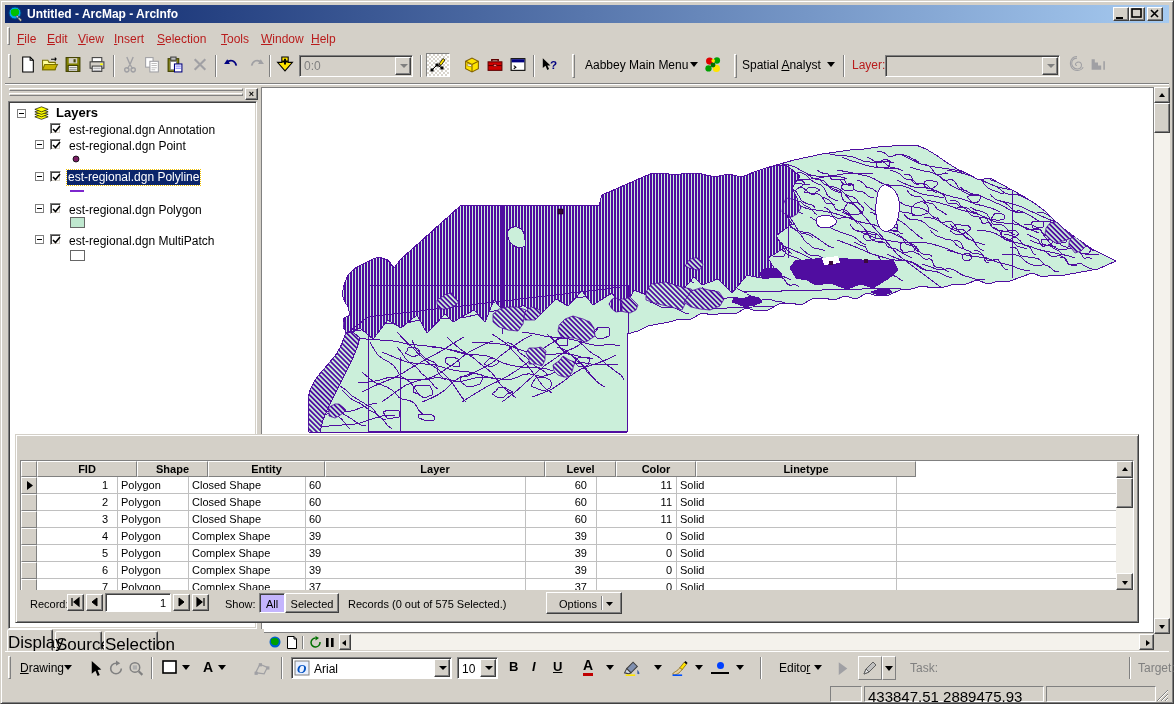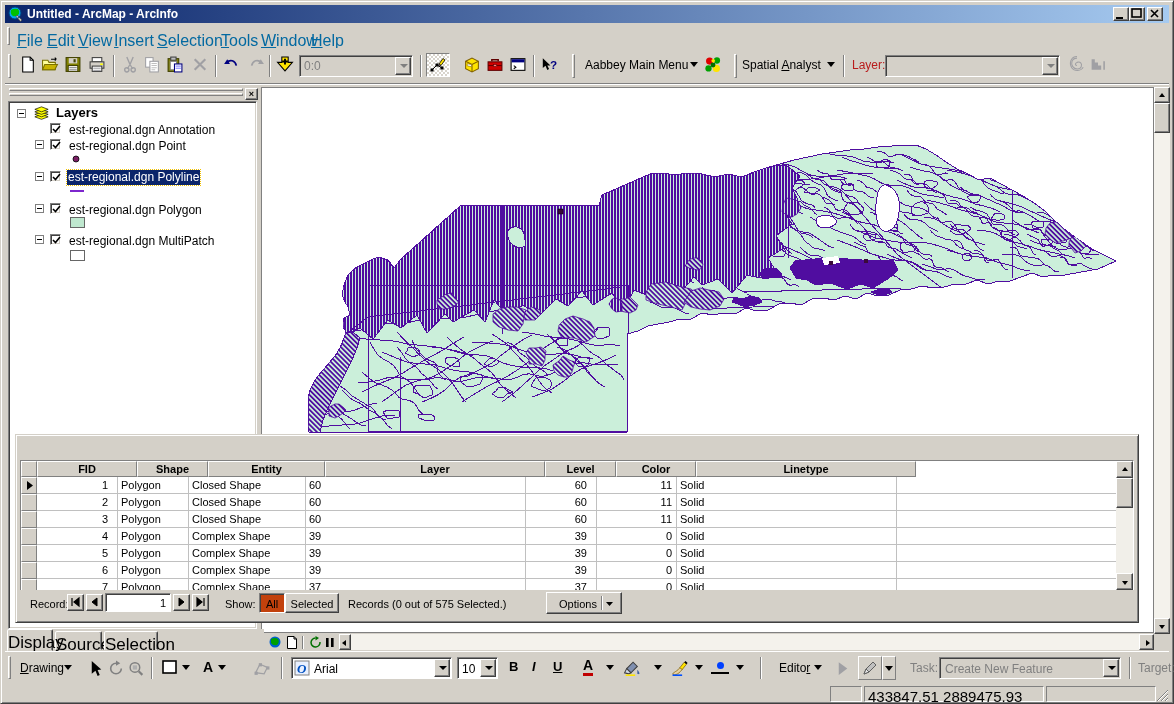--- a/index.html
+++ b/index.html
@@ -10,21 +10,21 @@
   box-shadow: inset 1px 1px 0 #fff, inset -1px -1px 0 #808080; }
 .titlebar { position:absolute; left:4px; top:4px; right:4px; height:18px;
   background:linear-gradient(to right,#0a246a,#a6caf0); color:#fff; font-weight:bold; font-size:12px; }
 .titlebar .ttext { position:absolute; left:22px; top:2px; }
 .tbtn { position:absolute; top:2px; width:16px; height:14px; background:#d4d0c8;
   border:1px solid; border-color:#fff #404040 #404040 #fff; box-shadow: inset -1px -1px 0 #808080;
   font-size:9px; text-align:center; line-height:12px; color:#000; }
 .menubar { position:absolute; left:4px; top:23px; right:4px; height:24px; background:#d4d0c8; }
 .menubar .grip { position:absolute; left:2px; top:3px; bottom:3px; width:3px;
   border:1px solid; border-color:#fff #808080 #808080 #fff; }
-.menuitem { position:absolute; top:8px; font-size:16px; color:#0369a1; }
+.menuitem { position:absolute; top:8px; font-size:12px; color:#b91c1c; }
 .menuitem u { text-decoration:underline; }
 .toolbar1 { position:absolute; left:4px; top:47px; right:4px; height:36px; background:#d4d0c8;
   border-bottom:1px solid #808080; box-shadow:0 1px 0 #fff; }
 .tgrip { position:absolute; top:6px; width:3px; height:24px; border:1px solid; border-color:#fff #808080 #808080 #fff; }
 .tsep { position:absolute; top:7px; width:2px; height:22px; border-left:1px solid #808080; border-right:1px solid #fff; }
 .ticon { position:absolute; top:8px; width:18px; height:17px; }
 .combo { position:absolute; background:#d4d0c8; border:1px solid; border-color:#808080 #fff #fff #808080; box-shadow: inset 1px 1px 0 #404040; }
 .combo .dd { position:absolute; right:1px; top:1px; bottom:1px; width:16px; background:#d4d0c8;
   border:1px solid; border-color:#fff #404040 #404040 #fff; box-shadow: inset -1px -1px 0 #808080; }
 .dda { position:absolute; left:4px; top:6px; width:0; height:0; border:4px solid transparent; border-top:4px solid #000; }
@@ -734,21 +734,21 @@
       <div style="position:absolute;left:85px;top:3px;width:66px;height:19px;background:#fff;border:1px solid;border-color:#808080 #fff #fff #808080;box-shadow:inset 1px 1px 0 #404040;">
           <span style="position:absolute;right:4px;top:3px;">1</span>
         </div>
       <div class="sbtn" style="left:153px;top:4px;width:17px;height:17px;"><svg width="15" height="15">
             <path d="M5 3 L10 7 L5 11 Z" stroke="#000" fill="#000"></path>
           </svg></div>
       <div class="sbtn" style="left:172px;top:4px;width:17px;height:17px;"><svg width="15" height="15">
             <path d="M11 3 L11 11 M4 3 L9 7 L4 11 Z" stroke="#000" fill="#000" stroke-width="1.2"></path>
           </svg></div>
       <span style="position:absolute;left:205px;top:8px;">Show:</span>
-      <div style="position:absolute;left:239px;top:3px;width:26px;height:20px;background:#c2410c;border:1px solid;border-color:#808080 #fff #fff #808080;box-shadow:inset 1px 1px 0 #404040;text-align:center;padding-top:4px;">All</div>
+      <div style="position:absolute;left:239px;top:3px;width:26px;height:20px;background:#c4b5fd;border:1px solid;border-color:#808080 #fff #fff #808080;box-shadow:inset 1px 1px 0 #404040;text-align:center;padding-top:4px;">All</div>
       <div style="position:absolute;left:265px;top:3px;width:54px;height:20px;background:#d4d0c8;border:1px solid;border-color:#fff #404040 #404040 #fff;box-shadow:inset -1px -1px 0 #808080;text-align:center;padding-top:4px;">Selected</div>
       <span style="position:absolute;left:328px;top:8px;">Records  (0 out of 575 Selected.)</span>
       <div style="position:absolute;left:526px;top:2px;width:76px;height:22px;background:#d4d0c8;border:1px solid;border-color:#fff #404040 #404040 #fff;box-shadow:inset -1px -1px 0 #808080;text-align:left;padding:5px 0 0 12px;">Options<svg style="position:absolute;right:7px;top:9px" width="8" height="5">
             <path d="M0 0 L7 0 L3.5 4 Z" fill="#000"></path>
           </svg><div style="position:absolute;right:18px;top:3px;bottom:3px;border-left:1px solid #808080;border-right:1px solid #fff;"></div></div>
     </div>
   </div>
 
   <div class="tabstrip">
     <div class="tab active" style="left:4px;width:46px;">Display</div>
@@ -850,26 +850,20 @@
           <path d="M2 14 L4 9 L11 2 L14 5 L7 12 Z" fill="#c0c0c0" stroke="#606060"></path>
           <path d="M2 14 L4 9 L7 12 Z" fill="#e8e8e8" stroke="#606060"></path>
         </svg>
     </div>
     <div style="position:absolute;left:877px;top:4px;width:14px;height:24px;border:1px solid;border-color:#fff #808080 #808080 #fff;">
         <svg style="position:absolute;left:2px;top:9px" width="9" height="6">
           <path d="M0 0 L8 0 L4 5 Z" fill="#000"></path>
         </svg>
       </div>
     <span class="toollabel" style="left:905px;top:9px;color:#808080;">Task:</span>
-    <div class="combo" style="left:934px;top:5px;width:182px;height:22px;">
-      <span style="position:absolute;left:5px;top:4px;font-size:12px;color:#808080;">Create New Feature</span>
-      <div class="dd">
-          <div class="dda"></div>
-        </div>
-    </div>
     <div class="tsep" style="left:1124px;top:5px;height:22px;"></div>
     <span class="toollabel" style="left:1133px;top:9px;color:#808080;">Target:</span>
   </div>
   <div class="statusbar">
     <div class="spanel" style="left:825px;width:32px"></div>
     <div class="spanel" style="left:859px;width:180px;padding:1px 3px;">433847.51  2889475.93 Unknow</div>
     <div class="spanel" style="left:1041px;width:110px"></div>
     <svg style="position:absolute;right:0;top:4px" width="13" height="13">
         <path d="M12 1 L1 12 M12 5 L5 12 M12 9 L9 12" stroke="#808080"></path>
         <path d="M12 2 L2 12 M12 6 L6 12 M12 10 L10 12" stroke="#fff"></path>

